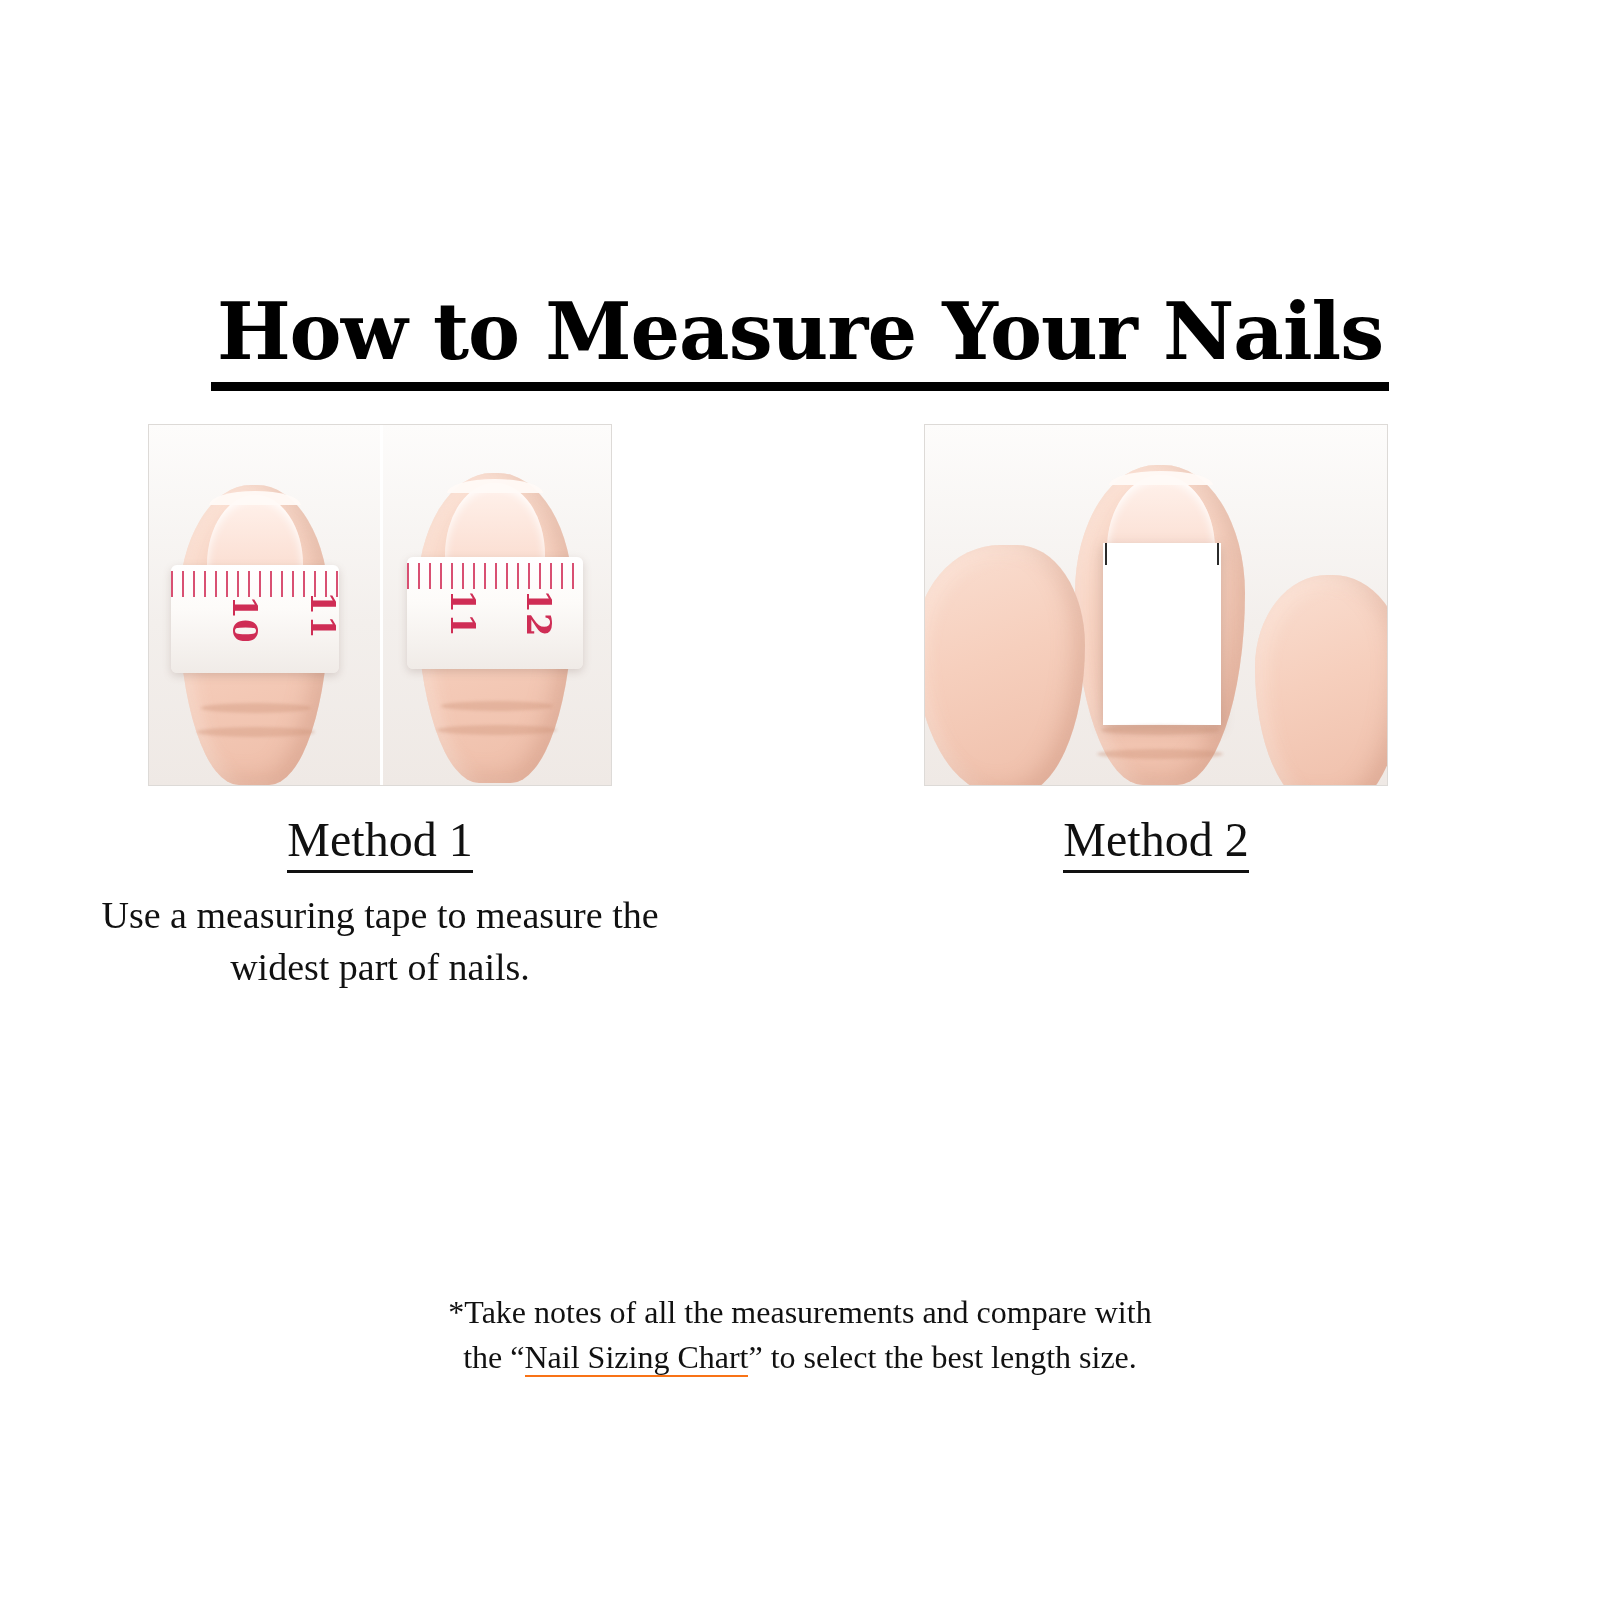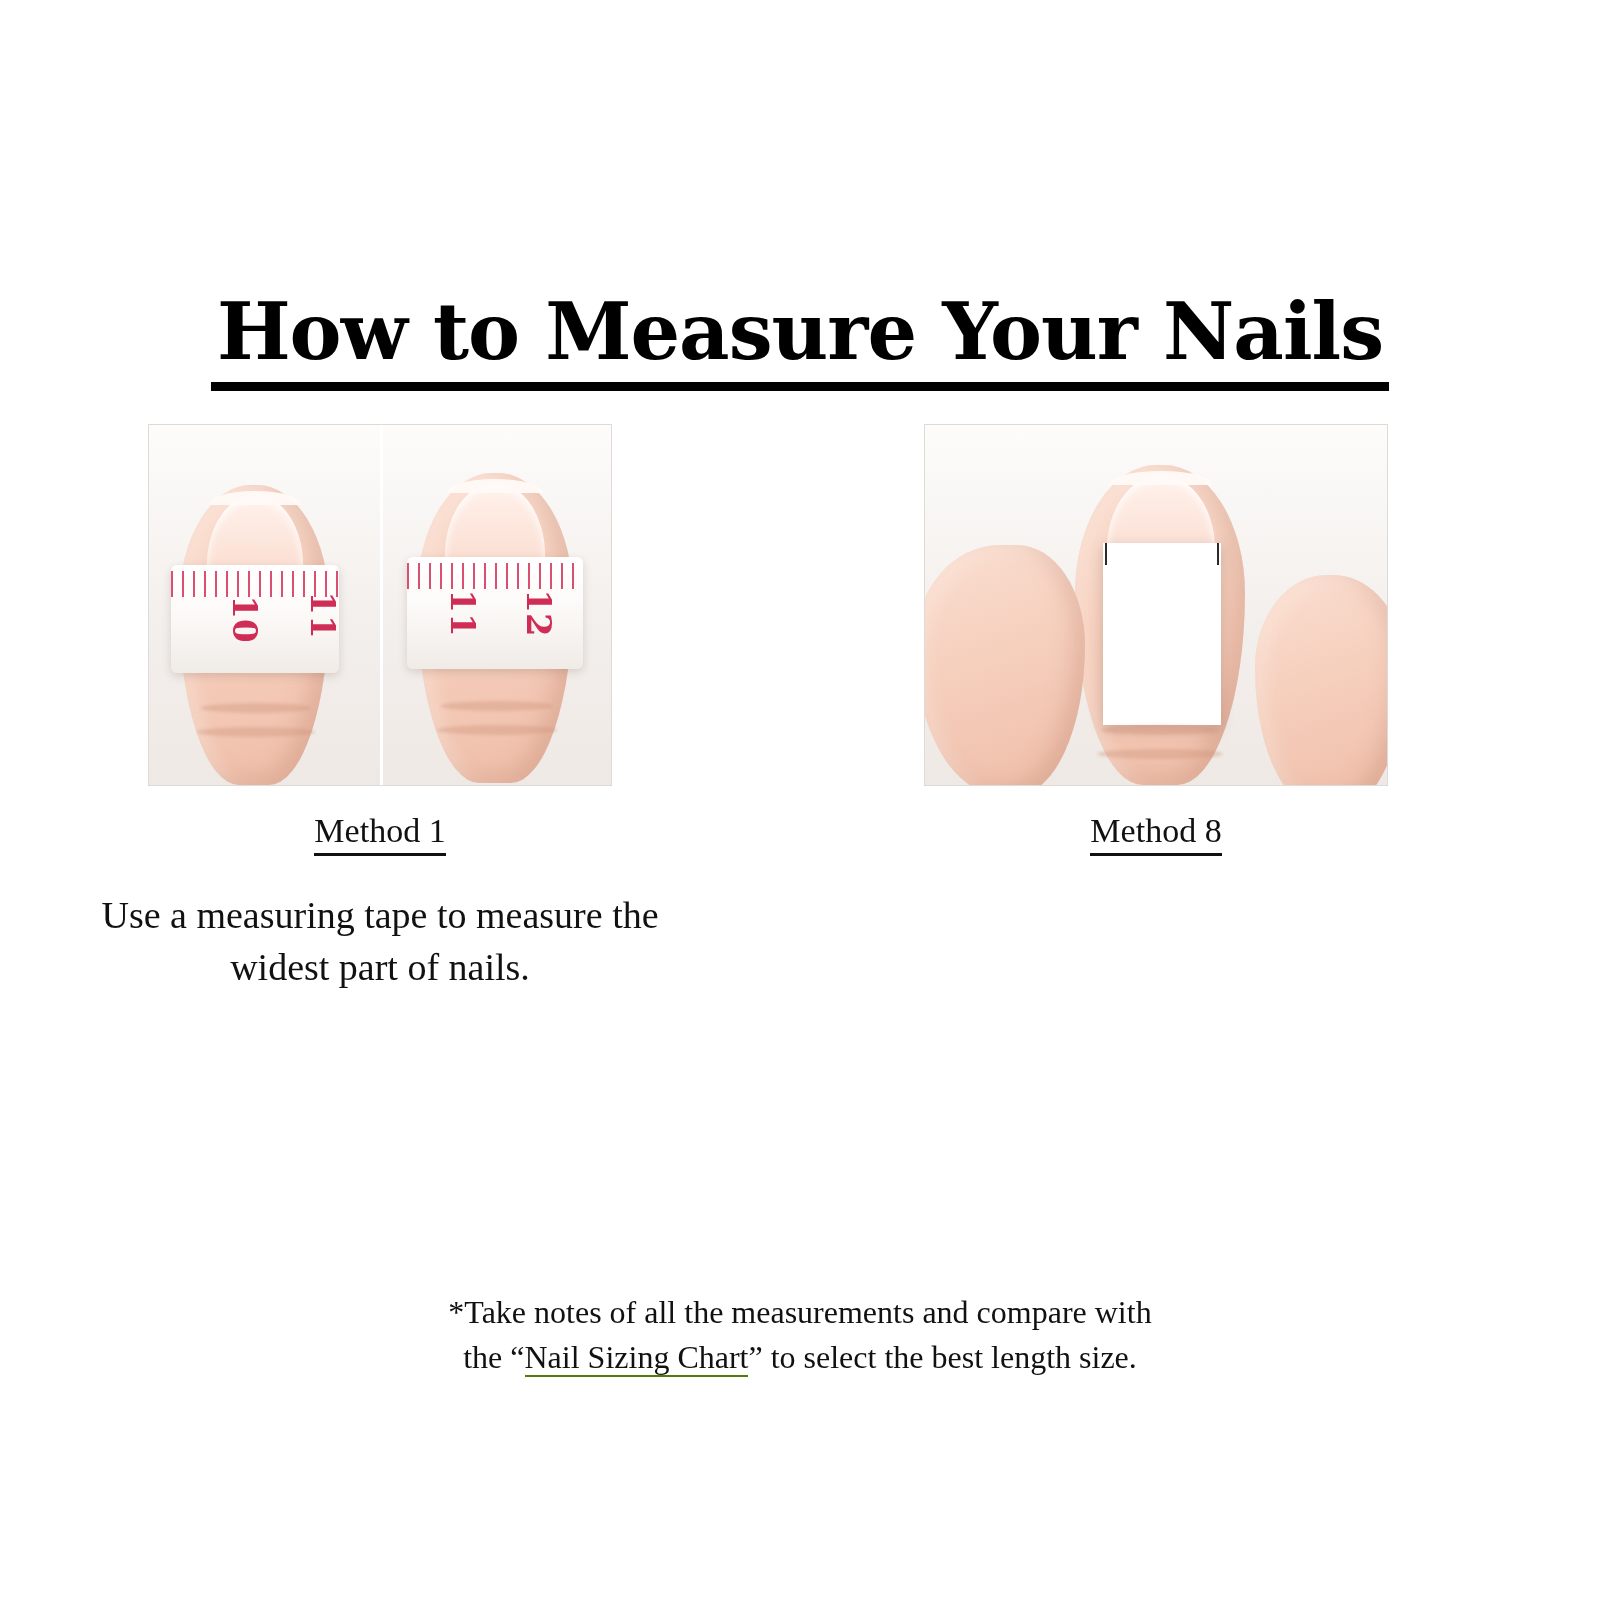--- a/index.html
+++ b/index.html
@@ -128,21 +128,21 @@
     position: absolute;
     height: 10px;
     border-radius: 50%;
     background: rgba(206,146,120,.38);
     filter: blur(1.5px);
   }
 
   
   .method-label {
     position: absolute;
-    font-size: 34px;
+    font-size: 48px;
     color: #111;
     text-align: center;
   }
   .method-label span {
     display: inline-block;
     padding-bottom: 3px;
     border-bottom: 3px solid #111;
   }
   .m1-label { top: 812px; left: 148px; width: 464px; }
   .m2-label { top: 812px; left: 924px; width: 464px; }
@@ -163,21 +163,21 @@
     top: 1290px;
     left: 180px;
     width: 1240px;
     text-align: center;
     font-size: 32px;
     line-height: 1.42;
     color: #111;
   }
   .footnote u {
     text-decoration: none;
-    border-bottom: 2px solid #4d7c0f;
+    border-bottom: 2px solid #f97316;
   }
 </style>
 </head>
 <body>
 
 <div class="page">
 
   <div class="title-wrap">
     <h1 class="title">How to Measure Your Nails</h1>
   </div>
@@ -228,21 +228,21 @@
 
       <div class="knuckle" style="left:176px; top:300px; width:118px;"></div>
       <div class="knuckle" style="left:172px; top:324px; width:126px;"></div>
     </div>
   </div>
 
   <div class="method-label m1-label">
     <span>Method 1</span>
   </div>
   <div class="method-label m2-label">
-    <span>Method 8</span>
+    <span>Method 2</span>
   </div>
 
   <div class="method-text m1-text">Use a measuring tape to measure the widest part of nails.</div>
 
   <div class="footnote">
     <div>*Take notes of all the measurements and compare with</div>
     <div>
       <span>the “</span><u>Nail Sizing Chart</u><span>” to select the best length size.</span>
     </div>
   </div>

